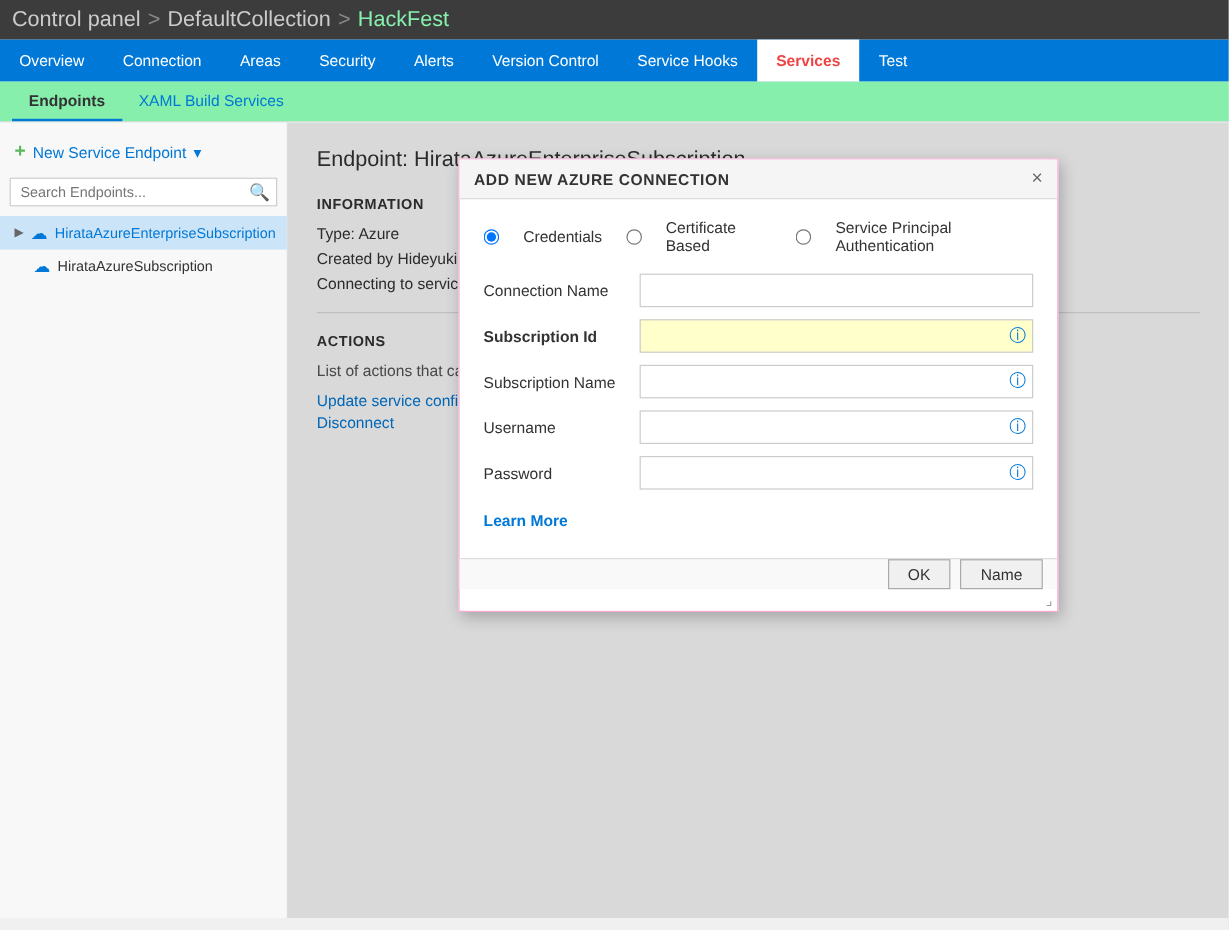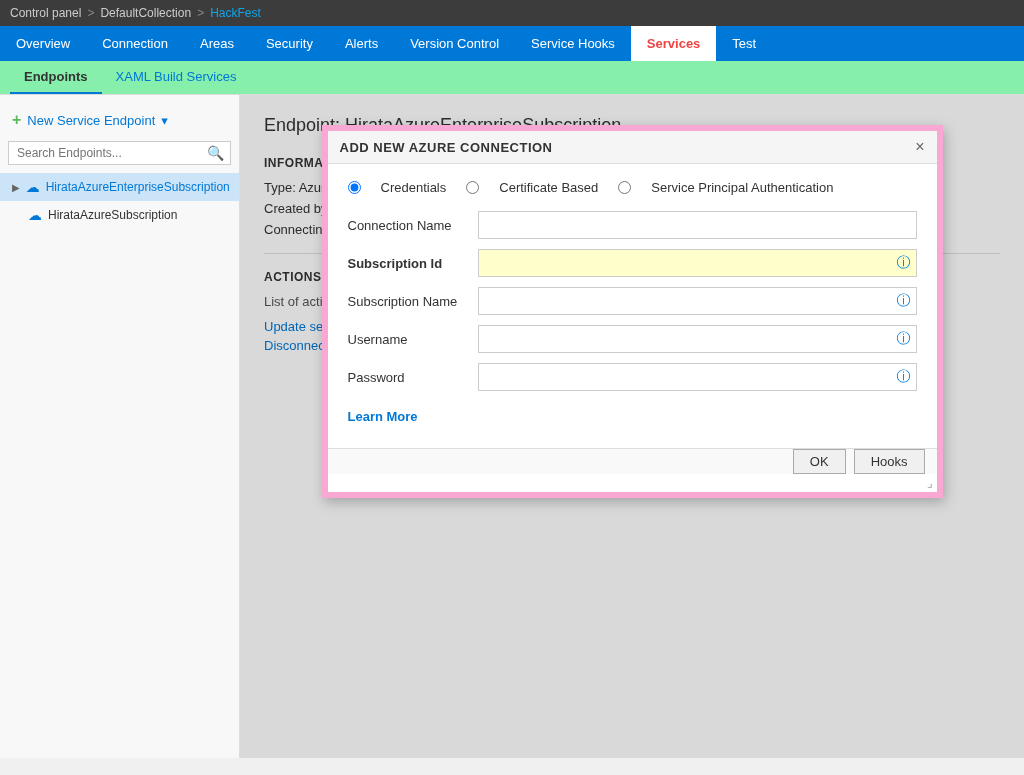--- a/index.html
+++ b/index.html
@@ -1,22 +1,22 @@
 <!DOCTYPE html>
 <html><head>
   <meta charset="utf-8">
   <style>
     * { box-sizing: border-box; margin: 0; padding: 0; }
     body { font-family: 'Segoe UI', Tahoma, Geneva, Verdana, sans-serif; font-size: 13px; background: #f0f0f0; color: #333; }
 
     
-    .top-bar { background: #3c3c3c; color: #ccc; padding: 6px 10px; font-size: 12px; display: flex; align-items: center; gap: 6px; }
+    .top-bar { background: #3c3c3c; color: #ccc; padding: 6px 10px; font-size: 18px; display: flex; align-items: center; gap: 6px; }
     .top-bar span { color: #ccc; }
     .top-bar .sep { color: #888; }
-    .top-bar .current { color: #0ea5e9; }
+    .top-bar .current { color: #86efac; }
 
     
     .nav-tabs { background: #0078d7; display: flex; align-items: stretch; }
     .nav-tab { color: #ffffff; padding: 10px 16px; cursor: pointer; font-size: 13px; border: none; background: transparent; white-space: nowrap; }
     .nav-tab.active { background: #fff; color: #ef4444; font-weight: 600; }
 
     
     .sub-tabs { background: #86efac; border-bottom: 1px solid #ddd; display: flex; align-items: center; padding: 0 10px; }
     .sub-tab { padding: 8px 14px; cursor: pointer; color: #0078d7; font-size: 13px; border-bottom: 2px solid transparent; }
     .sub-tab.active { color: #333; border-bottom: 2px solid #0078d7; font-weight: 600; color: #333; }
@@ -41,21 +41,21 @@
     .content { flex: 1; background: #fff; padding: 20px 24px; overflow-y: auto; position: relative; }
     .endpoint-title { font-size: 18px; color: #333; margin-bottom: 20px; font-weight: 400; }
     .section-header { font-weight: 700; font-size: 12px; color: #333; text-transform: uppercase; margin-bottom: 10px; letter-spacing: 0.5px; }
     .info-row { margin-bottom: 6px; font-size: 13px; color: #333; }
     .section-divider { border: none; border-top: 1px solid #e0e0e0; margin: 16px 0; }
     .actions-desc { font-size: 13px; color: #555; margin-bottom: 10px; }
     .action-link { color: #0078d7; cursor: pointer; font-size: 13px; text-decoration: none; display: block; margin-bottom: 4px; }
 
     
     .dialog-overlay { position: absolute; top: 0; left: 0; right: 0; bottom: 0; background: rgba(0,0,0,0.15); display: flex; align-items: flex-start; justify-content: center; padding-top: 30px; }
-    .dialog { background: #fff; border: 6px solid #f9a8d4; width: 621px; box-shadow: 2px 4px 12px rgba(0,0,0,0.25); }
+    .dialog { background: #fff; border: 1px solid #f9a8d4; width: 500px; box-shadow: 2px 4px 12px rgba(0,0,0,0.25); }
     .dialog-header { background: #f5f5f5; border-bottom: 1px solid #ddd; padding: 8px 12px; display: flex; justify-content: space-between; align-items: center; }
     .dialog-title { font-size: 13px; font-weight: 600; text-transform: uppercase; color: #333; letter-spacing: 0.5px; }
     .dialog-close { cursor: pointer; color: #666; font-size: 16px; background: none; border: none; line-height: 1; }
     .dialog-body { padding: 16px 20px; }
 
     
     .radio-group { display: flex; align-items: center; gap: 20px; margin-bottom: 16px; }
     .radio-option { display: flex; align-items: center; gap: 20px; cursor: pointer; font-size: 13px; }
     .radio-option input[type="radio"] { cursor: pointer; }
 
@@ -212,20 +212,20 @@
               <input type="password" value="" style="">
               <span class="info-icon" title="Info">ⓘ</span>
             </div>
           </div>
 
           <a class="learn-more">Learn More</a>
         </div>
 
         <div class="dialog-footer">
           <button class="btn">OK</button>
-          <button class="btn">Hooks</button>
+          <button class="btn">Name</button>
         </div>
         <div class="dialog-resize">⌟</div>
       </div>
     </div>
 
   </div>
 </div>
 
 </body></html>

